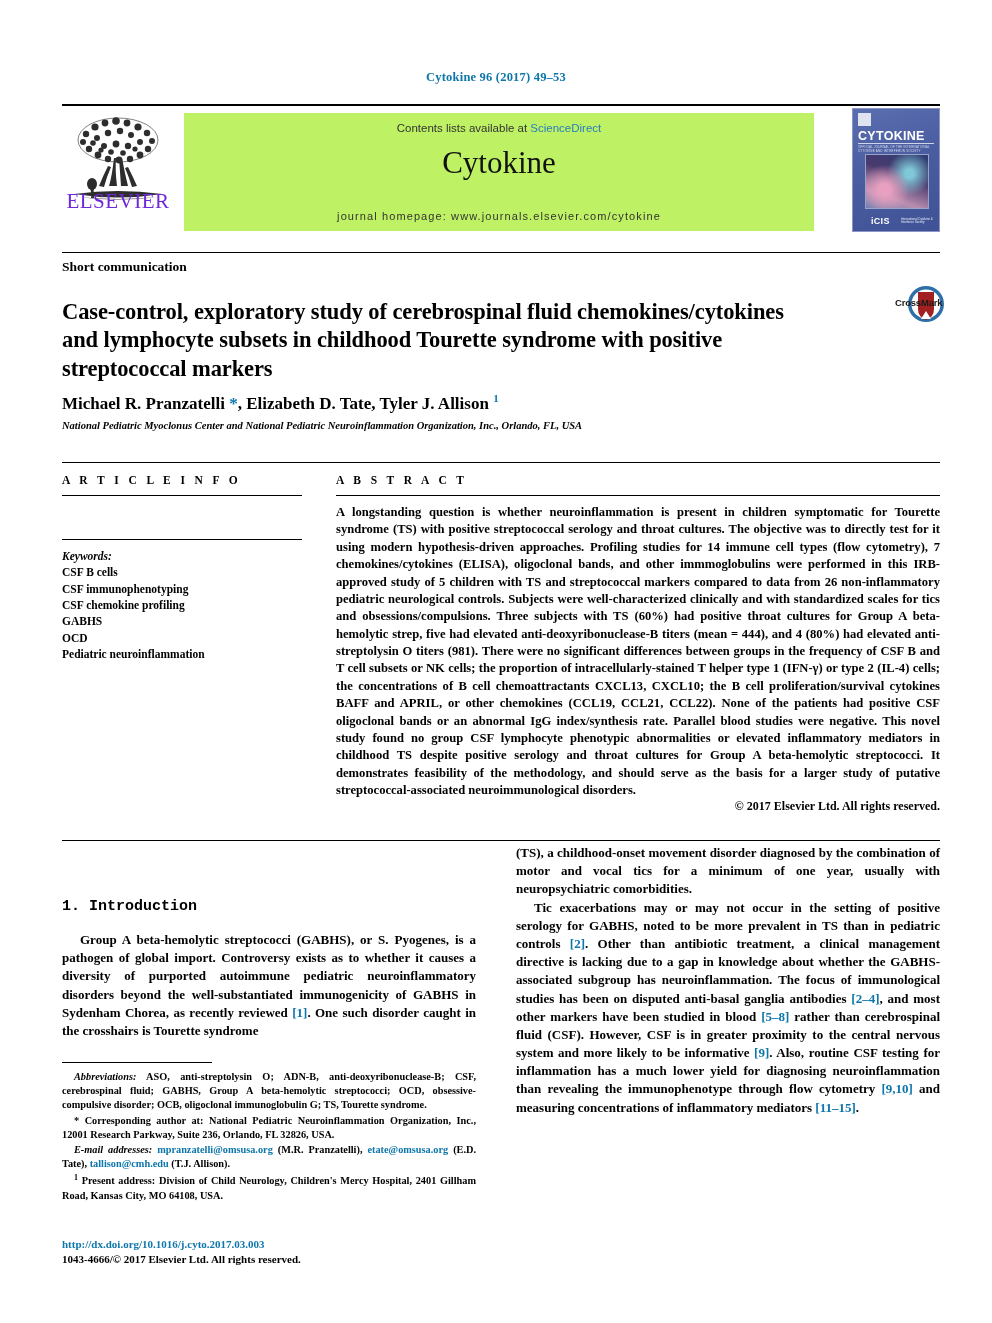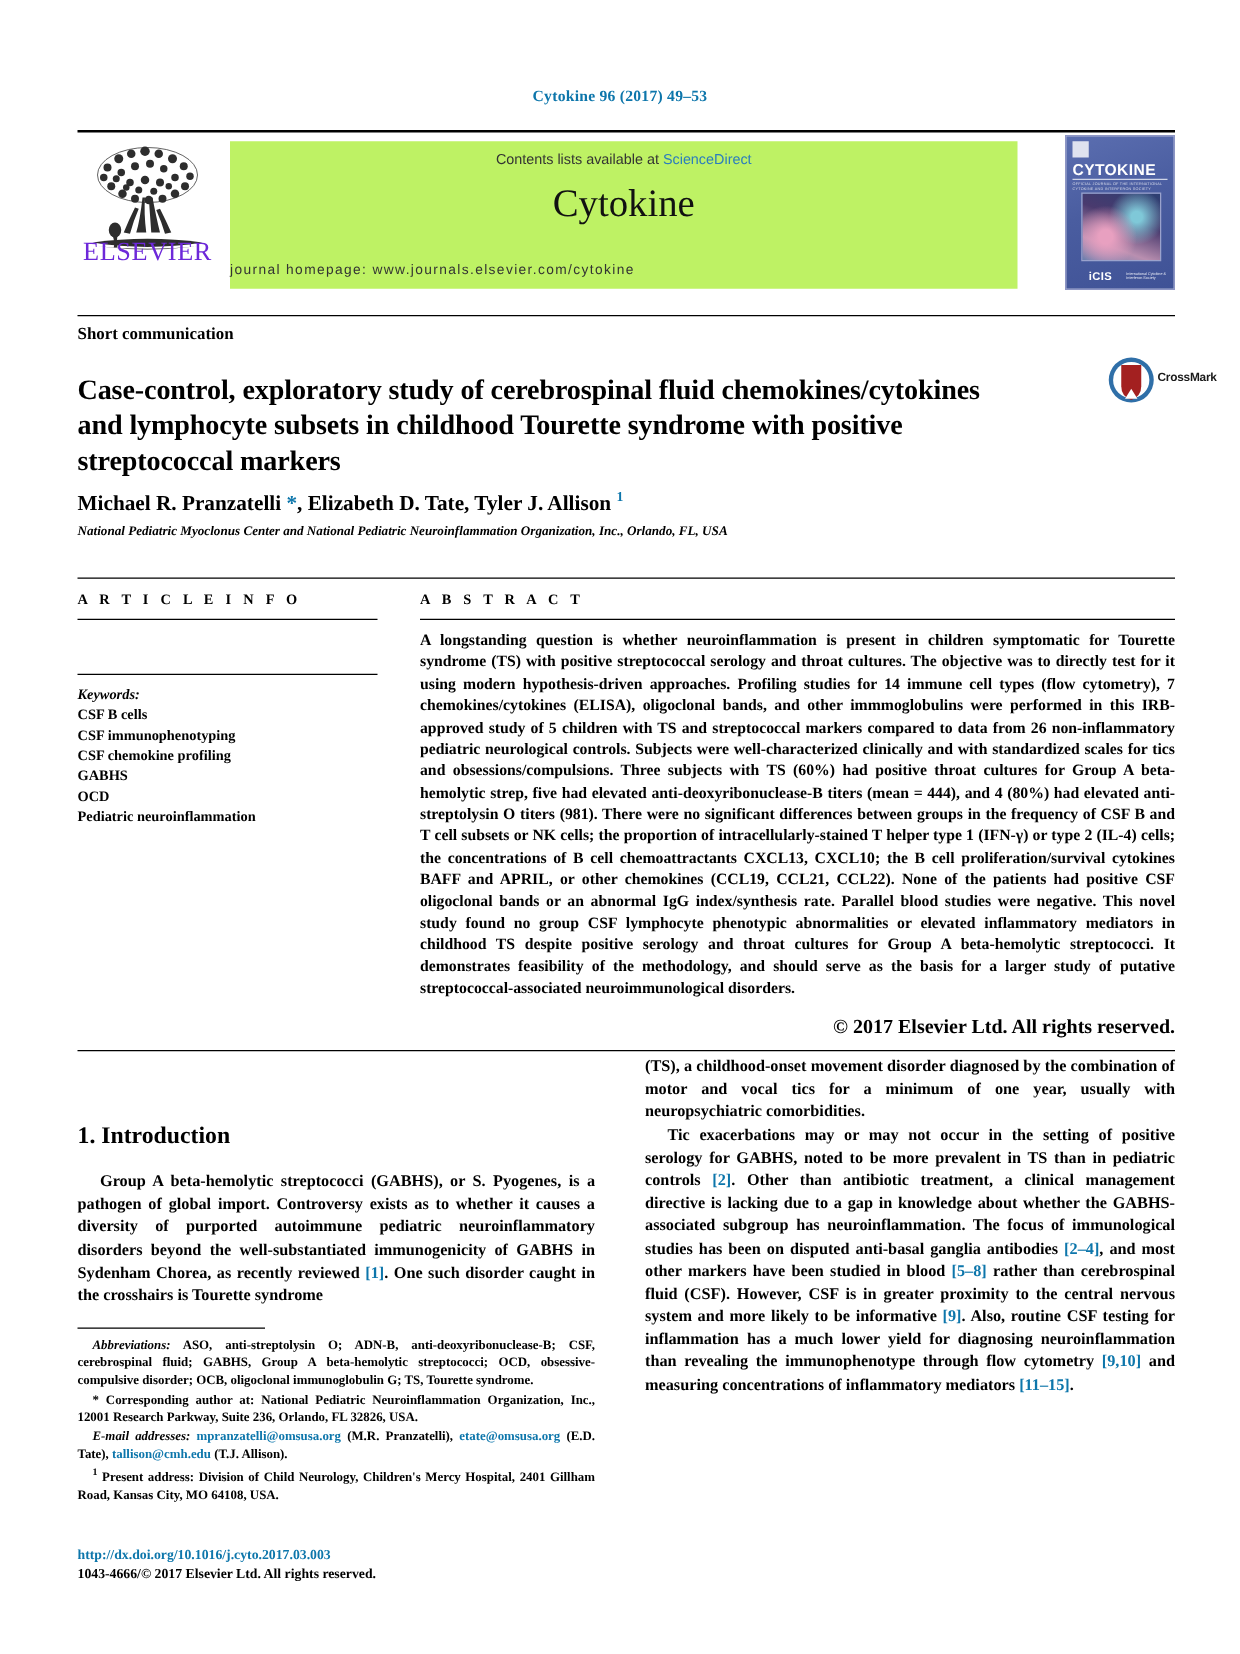--- a/index.html
+++ b/index.html
@@ -98,20 +98,21 @@
     text-align: center;
     font-family: "Liberation Serif", serif;
     font-size: 31px;
     color: #111111;
   }
   .homepage-line {
     position: absolute;
     bottom: 9px;
     left: 0;
     width: 630px;
+    text-align: center;
     font-family: "Liberation Sans", sans-serif;
     font-size: 11px;
     letter-spacing: 1.1px;
     color: #333333;
   }
   .cover-thumb {
     position: absolute;
     right: 0;
     top: 2px;
     width: 88px;
@@ -216,24 +217,25 @@
     top: 283px;
     width: 730px;
     font-family: "Liberation Serif", serif;
     font-weight: bold;
     font-size: 22.5px;
     line-height: 1.26;
     letter-spacing: -0.1px;
   }
   .crossmark {
     position: absolute;
-    left: 886px;
+    left: 855px;
     top: 285px;
     width: 90px;
     height: 40px;
+    text-align: right;
   }
   .crossmark-label {
     position: absolute;
     left: 40px;
     top: 12px;
     font-family: "Liberation Sans", sans-serif;
     font-weight: bold;
     font-size: 9.5px;
     color: #1a1a1a;
     letter-spacing: -0.2px;
@@ -299,43 +301,42 @@
   .abstract-body {
     font-family: "Liberation Serif", serif;
     font-weight: bold;
     font-size: 12.6px;
     line-height: 1.38;
     text-align: justify;
   }
   .copyright-line {
     font-family: "Liberation Serif", serif;
     font-weight: bold;
-    font-size: 16px;
+    font-size: 12px;
     text-align: right;
-    margin-top: 14px;
   }
   .rule-abs-bottom { top: 840px; }
 
   
   .body-col-left {
     position: absolute;
     left: 62px;
     top: 898px;
     width: 414px;
   }
   .body-col-right {
     position: absolute;
     left: 516px;
     top: 844px;
     width: 424px;
   }
   .body-heading {
-    font-family: Liberation Serif, serif;
-    font-weight: bold;
-    font-size: 19px;
+    font-family: Liberation Mono, monospace;
+    font-weight: bold;
+    font-size: 15px;
     margin-bottom: 16px;
   }
   .body-text {
     font-family: "Liberation Serif", serif;
     font-weight: bold;
     font-size: 13px;
     line-height: 1.40;
     text-align: justify;
     text-indent: 18px;
   }

